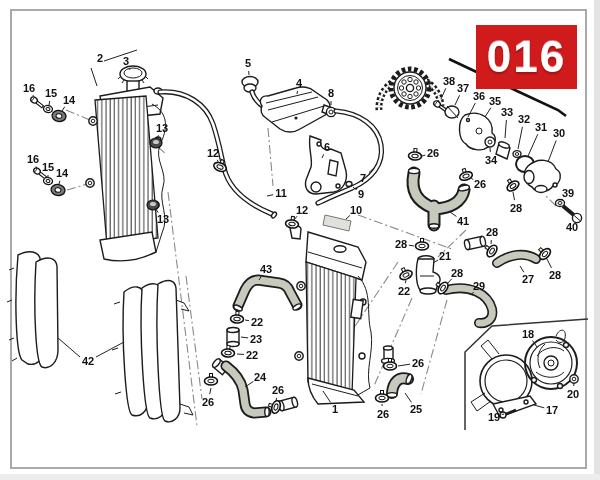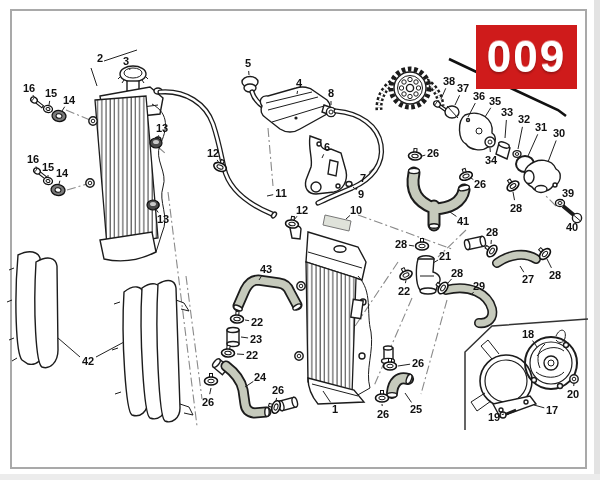--- a/index.html
+++ b/index.html
@@ -450,15 +450,15 @@
         <line x1="261.7049960624547" y1="275.74929190185685" x2="259" y2="280" class="leader"></line>
         <text x="266" y="273" text-anchor="middle" class="callout">43</text>
         <line x1="80" y1="357" x2="58" y2="338" class="leader"></line>
         <line x1="96" y1="357" x2="124" y2="342" class="leader"></line>
         <line x1="104" y1="61" x2="137" y2="50" class="leader"></line>
         <line x1="91" y1="68" x2="97" y2="86" class="leader"></line>
       </g>
   </svg>
 
   <div class="badge">
-    <span>009</span>
+    <span>016</span>
   </div>
 </div>
 
 </body></html>

